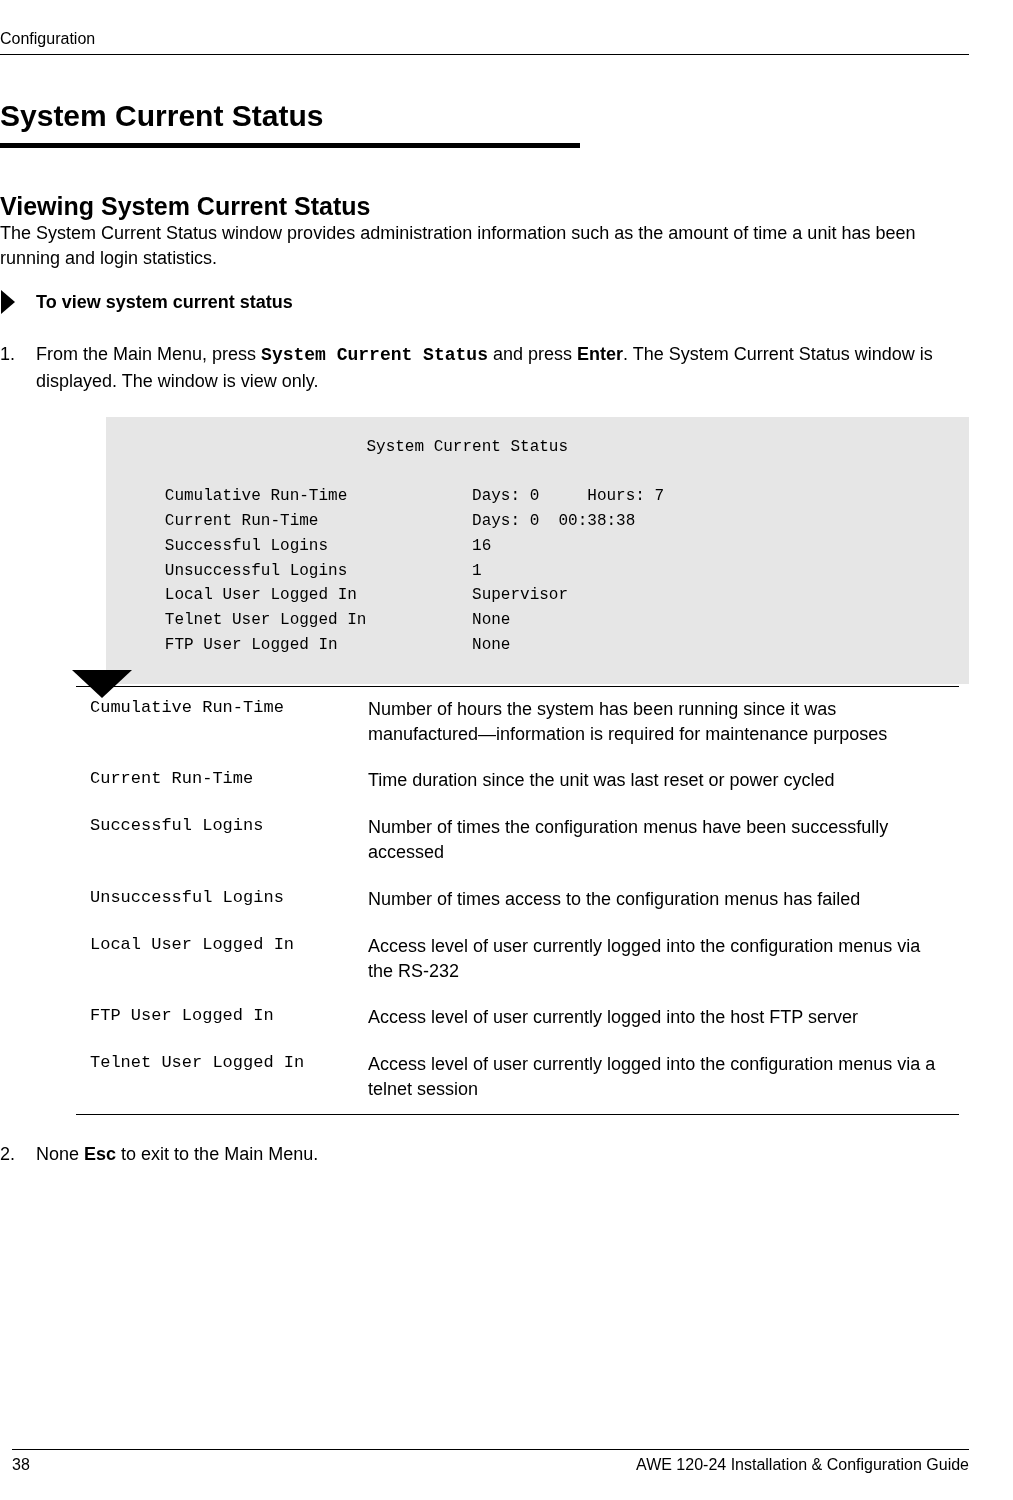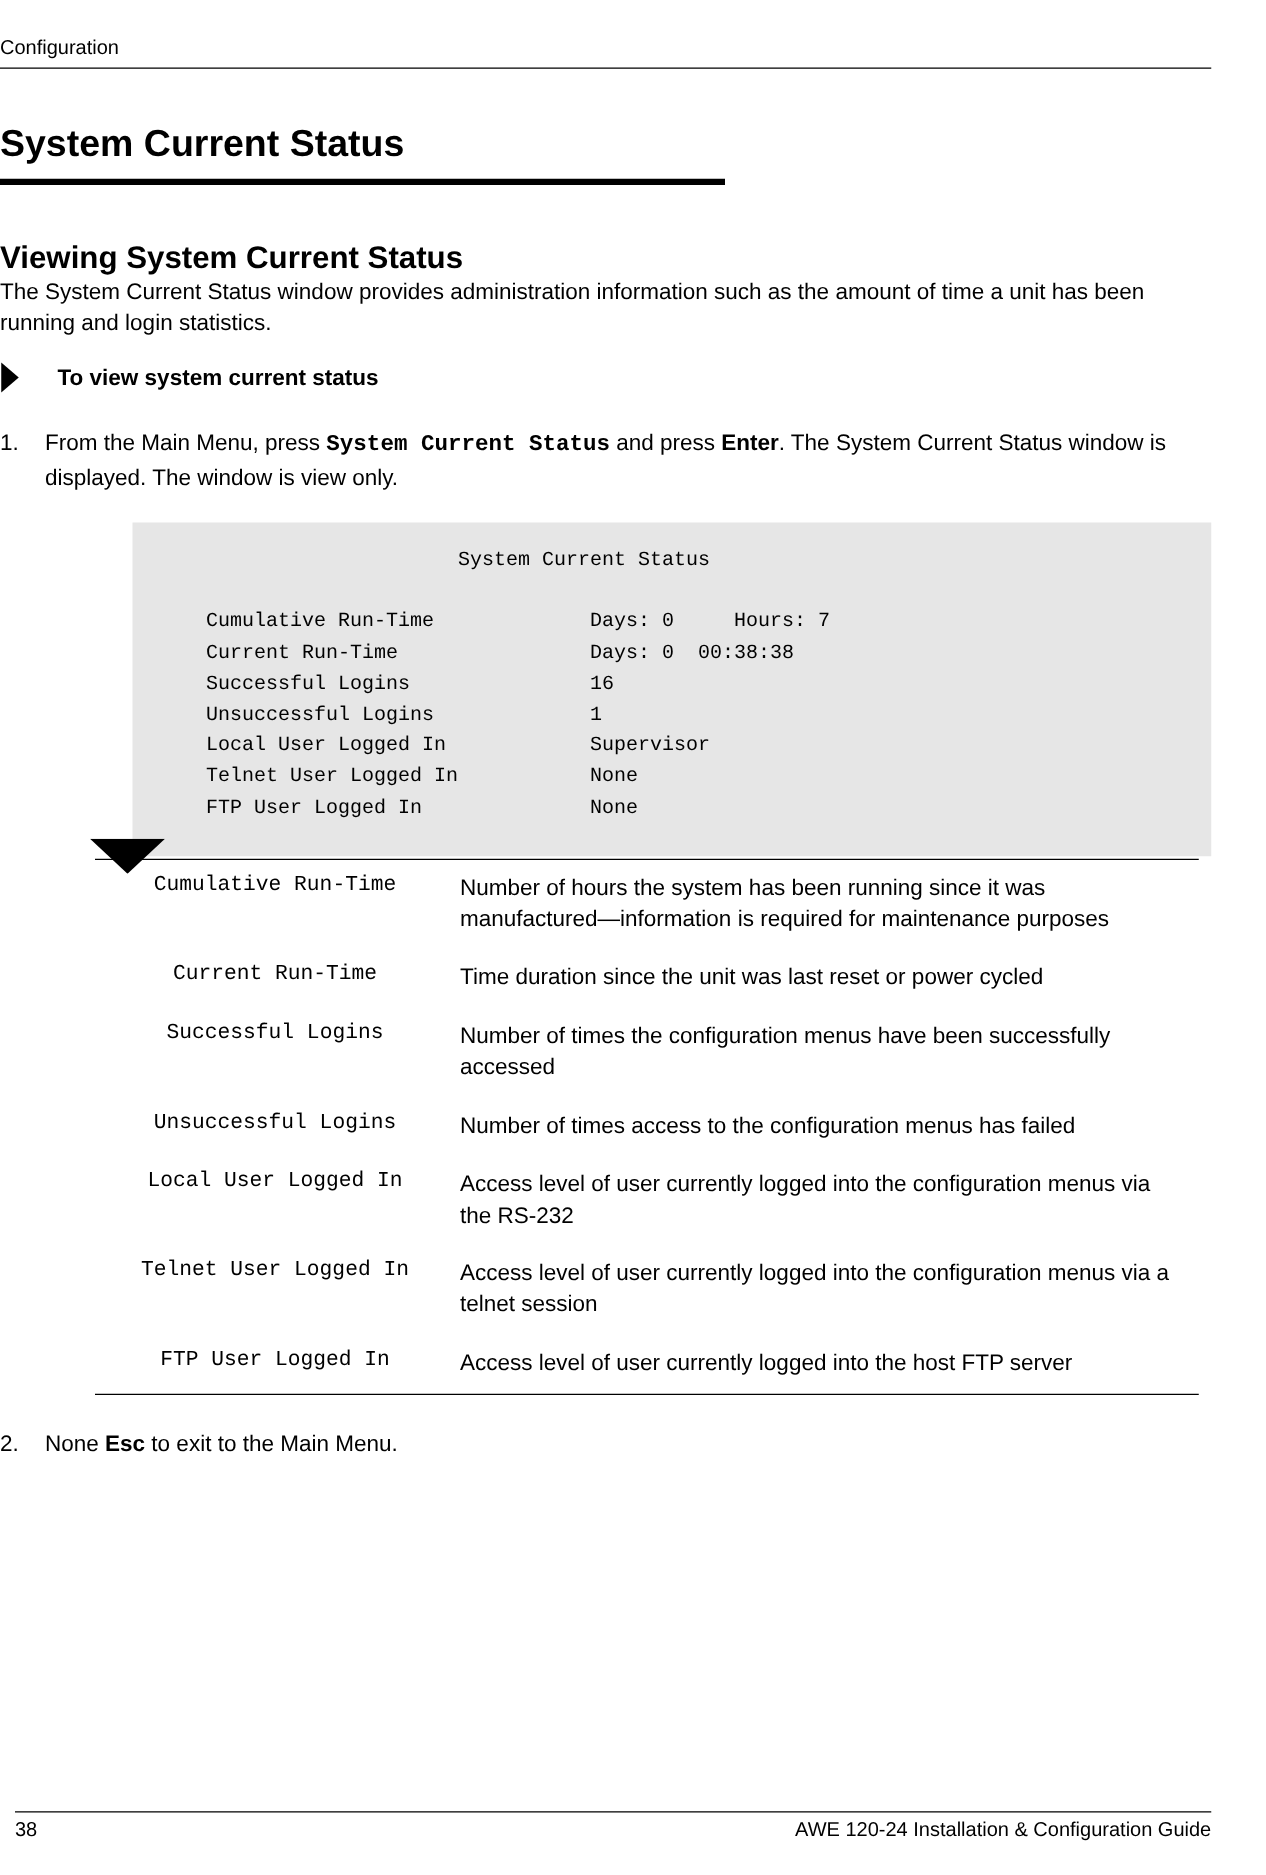--- a/index.html
+++ b/index.html
@@ -37,21 +37,21 @@
       font-family: "Helvetica Neue", Arial, sans-serif;
     }
     .intro {
       font-size: 18px;
       line-height: 1.4;
       margin-bottom: 18px;
     }
     .proc-heading {
       display: flex;
       align-items: center;
-      gap: 20px;
+      gap: 10px;
       margin-bottom: 26px;
     }
     .arrow-icon {
       width: 26px;
       height: 26px;
       flex: 0 0 auto;
     }
     .arrow-icon svg { display: block; }
     .proc-title {
       font-size: 18px;
@@ -116,21 +116,20 @@
     .def-row {
       display: flex;
       padding: 10px 14px 12px 14px;
       gap: 18px;
     }
     .def-term {
       flex: 0 0 260px;
       font-family: "Courier New", Courier, monospace;
       font-size: 17px;
       line-height: 1.35;
-      text-align: center;
     }
     .def-desc {
       flex: 1 1 auto;
       font-size: 18px;
       line-height: 1.38;
     }
 
     .footer {
       position: absolute;
       bottom: 26px;
@@ -201,26 +200,26 @@
         </div>
         <div class="def-row">
           <div class="def-term">Unsuccessful Logins</div>
           <div class="def-desc">Number of times access to the configuration menus has failed</div>
         </div>
         <div class="def-row">
           <div class="def-term">Local User Logged In</div>
           <div class="def-desc">Access level of user currently logged into the configuration menus via the RS-232</div>
         </div>
         <div class="def-row">
+          <div class="def-term">FTP User Logged In</div>
+          <div class="def-desc">Access level of user currently logged into the host FTP server</div>
+        </div>
+        <div class="def-row">
           <div class="def-term">Telnet User Logged In</div>
           <div class="def-desc">Access level of user currently logged into the configuration menus via a telnet session</div>
-        </div>
-        <div class="def-row">
-          <div class="def-term">FTP User Logged In</div>
-          <div class="def-desc">Access level of user currently logged into the host FTP server</div>
         </div>
       </div>
   </li>
 
   <li>
     <span>None </span><span class="sans-bold">Esc</span><span> to exit to the Main Menu.</span>
   </li>
 </ol>
 
 <div class="footer">

